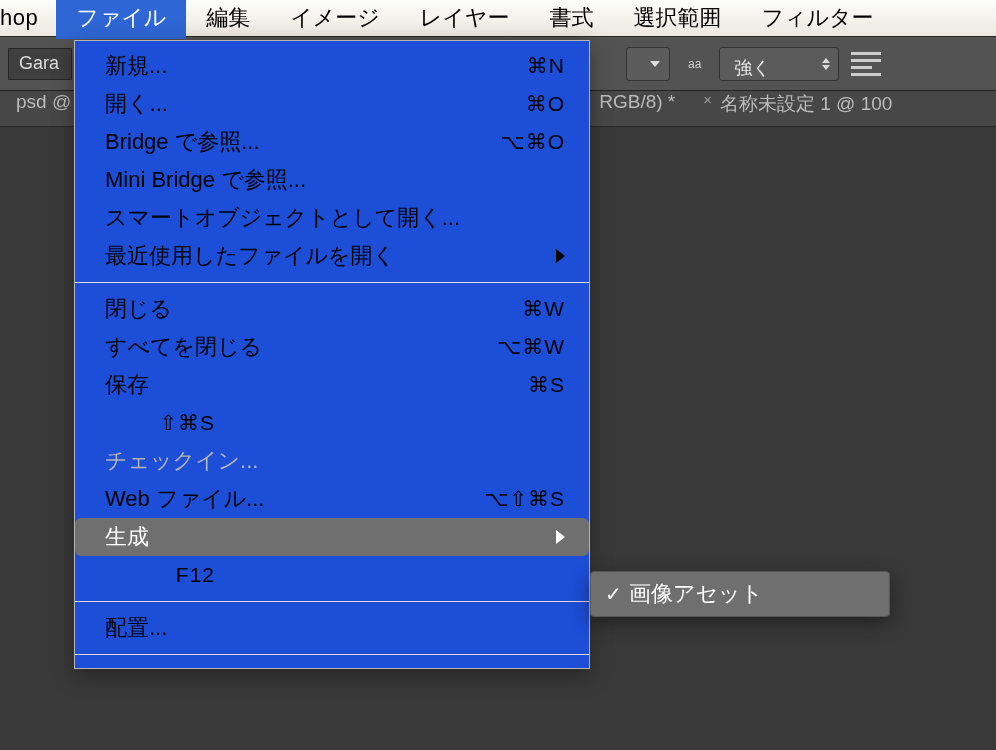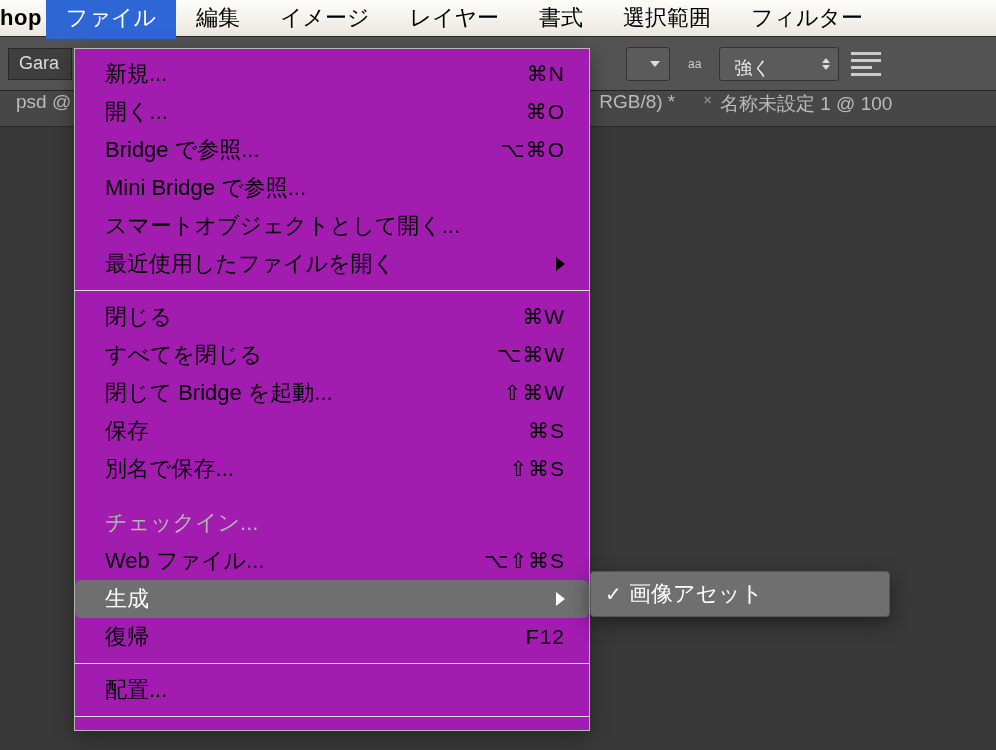--- a/index.html
+++ b/index.html
@@ -15,22 +15,22 @@
   .menubar {
     height: 36px;
     background: linear-gradient(#fdfdfa, #ebe8df);
     display: flex;
     align-items: center;
     padding-left: 0;
     font-size: 22px;
     color: #000;
   }
   .menubar .appname {
-    font-weight: 700;
-    padding: 0 4px 0 0;
+    font-weight: 400;
+    padding: 0 18px 0 0;
     letter-spacing: 0.5px;
   }
   .menubar .menu-item {
     padding: 0 20px;
     height: 41px;
     display: flex;
     align-items: center;
     cursor: default;
   }
   .menubar .menu-item.selected {
@@ -130,24 +130,24 @@
   .canvas {
     position: absolute;
     top: 128px;
     left: 0; right: 0; bottom: 0;
     background: #393939;
   }
   
   
   .menu {
     position: absolute;
-    top: 48px;
+    top: 40px;
     left: 74px;
     width: 516px;
-    background: #a21caf;
+    background: #1d4ed8;
     border: 1px solid #b7b7b7;
     box-shadow: 0 6px 20px rgba(0,0,0,.35);
     padding: 6px 0;
     font-size: 22px;
     color: #000;
   }
   .menu .row {
     display: flex;
     align-items: center;
     height: 38px;
@@ -155,21 +155,20 @@
     cursor: default;
     white-space: nowrap;
   }
   .menu .row.highlight {
     background: #6f6f6f;
     color: #fff;
     border-radius: 6px;
   }
   .menu .row.disabled {
     color: #b5b5b5;
-    margin-top: 16px;
   }
   .menu .row .label { flex: 1; }
   .menu .row .shortcut {
     font-family: -apple-system, "Helvetica Neue", Arial, sans-serif;
     font-size: 21px;
     letter-spacing: 1px;
     color: inherit;
     text-align: right;
     min-width: 110px;
   }
@@ -289,45 +288,39 @@
     <div class="sep"></div>
     <div class="row">
       <span class="label">閉じる</span>
       <span class="shortcut">⌘W</span>
     </div>
     <div class="row">
       <span class="label">すべてを閉じる</span>
       <span class="shortcut">⌥⌘W</span>
     </div>
     <div class="row">
-      <span class="label">閉じて Bridge を起動...</span>
-      <span class="shortcut">⇧⌘W</span>
-    </div>
-    <div class="row">
       <span class="label">保存</span>
       <span class="shortcut">⌘S</span>
     </div>
     <div class="row">
-      <span class="label">別名で保存...</span>
       <span class="shortcut">⇧⌘S</span>
     </div>
     <div class="row disabled">
       <span class="label">チェックイン...</span>
       <span class="shortcut"></span>
     </div>
     <div class="row">
       <span class="label">Web ファイル...</span>
       <span class="shortcut">⌥⇧⌘S</span>
     </div>
     <div class="row highlight">
       <span class="label">生成</span>
       <span class="sub-arrow"></span>
     </div>
     <div class="row">
-      <span class="label">復帰</span>
       <span class="shortcut">F12</span>
     </div>
     <div class="sep"></div>
     <div class="row">
       <span class="label">配置...</span>
       <span class="shortcut"></span>
     </div>
     <div class="sep"></div>
   </div>
 

